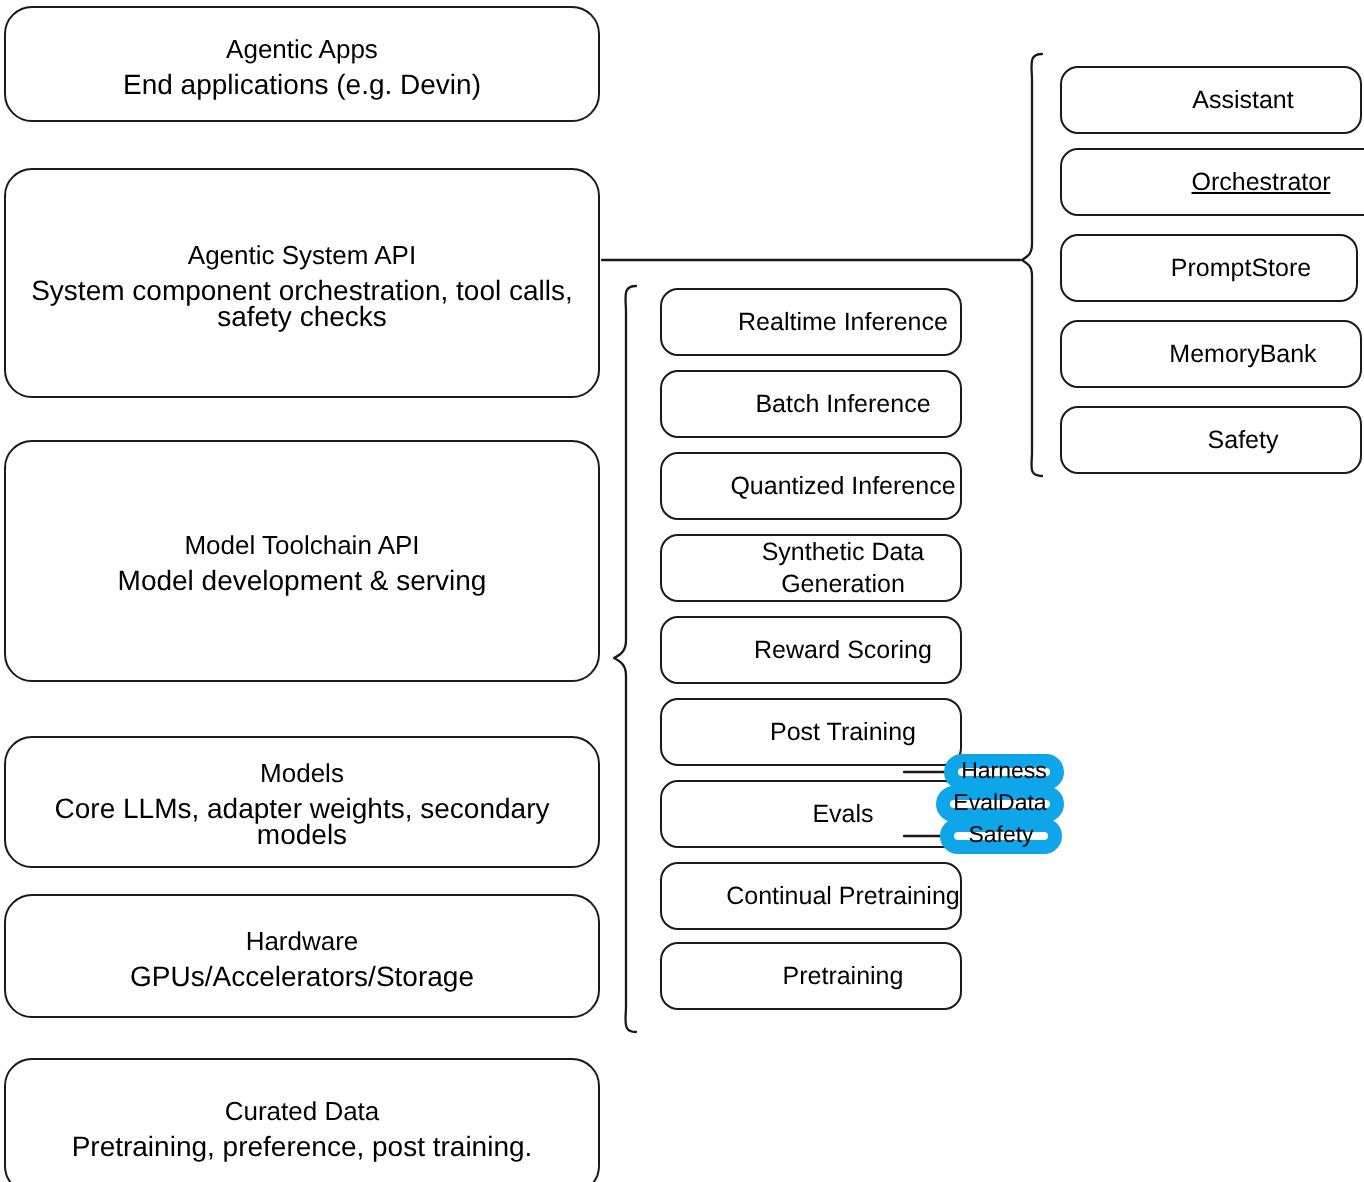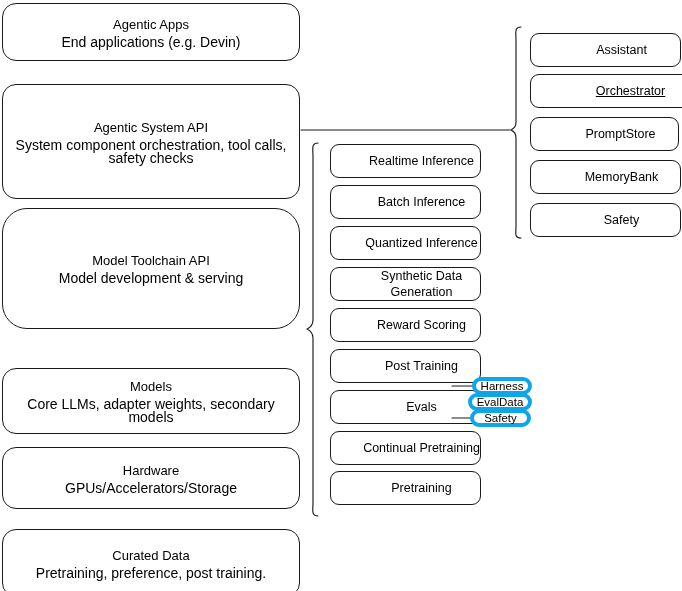--- a/index.html
+++ b/index.html
@@ -57,21 +57,21 @@
     font-size: 12.5px;
     line-height: 16px;
     justify-content: center;
     padding-left: 32px;
   }
 
   
   .chip {
     position: absolute;
     box-sizing: border-box;
-    border: 4px solid #0ea5e9;
+    border: 7px solid #0ea5e9;
     border-radius: 10px;
     background: #ffffff;
     display: flex;
     align-items: center;
     justify-content: center;
     font-size: 11.5px;
     line-height: 13px;
     height: 18px;
     z-index: 5;
   }
@@ -127,21 +127,21 @@
   <div class="node layer" style="left:2px; top:3px; width:298px; height:58px;">
     <div class="title">Agentic Apps</div>
     <div class="subtitle">End applications (e.g. Devin)</div>
   </div>
 
   <div class="node layer" style="left:2px; top:84px; width:298px; height:115px;">
     <div class="title">Agentic System API</div>
     <div class="subtitle">System component orchestration, tool calls, safety checks</div>
   </div>
 
-  <div class="node layer" style="left:2px; top:208px; width:298px; height:121px;border-radius:25px;">
+  <div class="node layer" style="left:2px; top:220px; width:298px; height:121px;">
     <div class="title">Model Toolchain API</div>
     <div class="subtitle">Model development &amp; serving</div>
   </div>
 
   <div class="node layer" style="left:2px; top:368px; width:298px; height:66px;">
     <div class="title">Models</div>
     <div class="subtitle">Core LLMs, adapter weights, secondary models</div>
   </div>
 
   <div class="node layer" style="left:2px; top:447px; width:298px; height:62px;">

